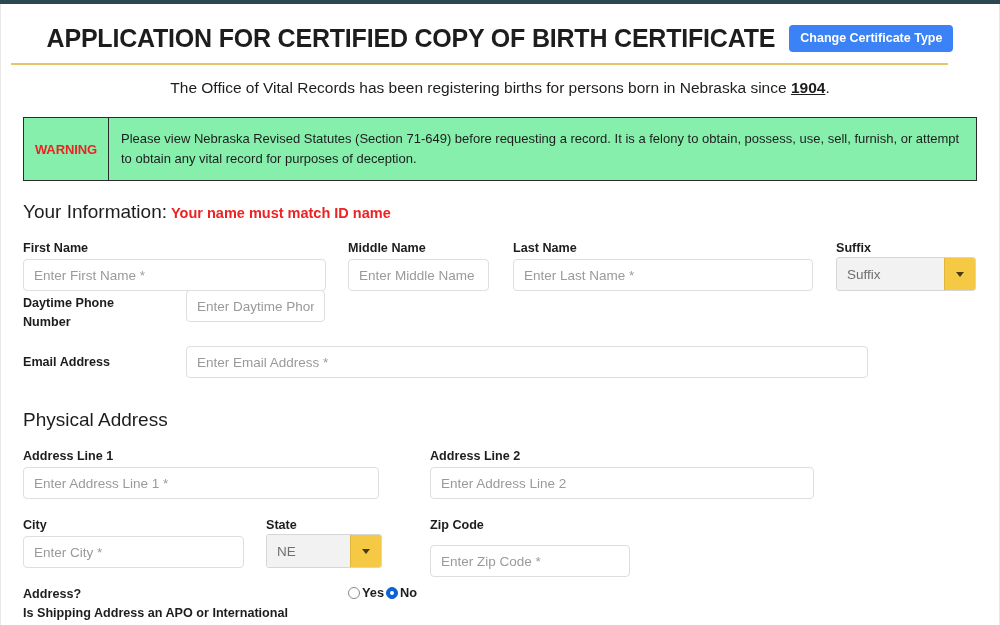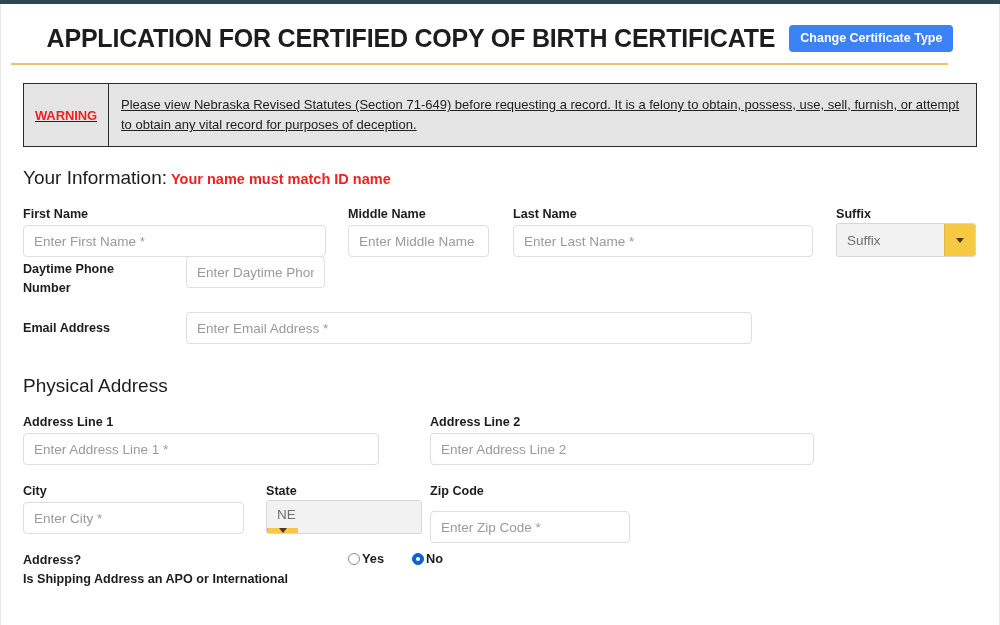--- a/index.html
+++ b/index.html
@@ -89,22 +89,21 @@
     text-decoration: underline;
     font-weight: bold;
   }
 
   
   .warning-box {
     margin: 18px 23px 0 23px;
     border: 1px solid #2b2b2b;
     display: flex;
     align-items: stretch;
-    background: #e5e5e5;
-    text-decoration: underline;
+    background: #86efac;
   }
   .warning-label-cell {
     width: 80px;
     min-width: 80px;
     border-right: 1px solid #2b2b2b;
     display: flex;
     align-items: center;
     justify-content: center;
     padding: 4px 2px;
   }
@@ -206,21 +205,21 @@
   .arrow-caret {
     width: 0; height: 0;
     border-left: 4px solid transparent;
     border-right: 4px solid transparent;
     border-top: 5px solid #4a3a10;
   }
   .abs { position: absolute; }
   .radio-group {
     display: flex;
     align-items: center;
-    gap: 28px;
+    gap: 2px;
   }
   .radio-item {
     display: inline-flex;
     align-items: center;
     gap: 2px;
     font-size: 12.8px;
     font-weight: bold;
     color: #1d1d1d;
     cursor: pointer;
   }
@@ -254,20 +253,21 @@
 <div class="edge-right"></div>
 
 <div class="page">
 
   <div class="header-row">
     <div class="page-title">APPLICATION FOR CERTIFIED COPY OF BIRTH CERTIFICATE</div>
     <button class="change-type-btn">Change Certificate Type</button>
   </div>
   <div class="gold-rule"></div>
 
+  <div class="subtitle"><span>The Office of Vital Records has been registering births for persons born in Nebraska since </span><u>1904</u><span>.</span></div>
 
   <div class="warning-box">
     <div class="warning-label-cell">
       <span class="warning-label">WARNING</span>
     </div>
     <div class="warning-text">Please view Nebraska Revised Statutes (Section 71-649) before requesting a record. It is a felony to obtain, possess, use, sell, furnish, or attempt to obtain any vital record for purposes of deception.</div>
   </div>
 
   <div class="your-info-row">
     <span class="section-heading">Your Information:</span>
@@ -292,40 +292,40 @@
       </div>
     </div>
 
     <div class="abs field-label" style="left:23px; top:65px; width:150px;">
       <div>Daytime Phone</div>
       <div>Number</div>
     </div>
     <input class="abs txt-input" style="left: 186px; top: 61px; width: 139px;" placeholder="Enter Daytime Phone">
 
     <div class="abs field-label" style="left:23px; top:124px;">Email Address</div>
-    <input class="abs txt-input" style="left: 186px; top: 117px; width: 566px;" placeholder="Enter Email Address *">
+    <input class="abs txt-input" style="left: 186px; top: 117px; width: 682px;" placeholder="Enter Email Address *">
   </div>
 
   <div class="phys-addr-heading">Physical Address</div>
 
   <div class="form-area" style="height:165px;">
 
     <div class="abs field-label" style="left:23px; top:10px;">Address Line 1</div>
     <div class="abs field-label" style="left:430px; top:10px;">Address Line 2</div>
 
     <input class="abs txt-input" style="left: 23px; top: 30px; width: 356px;" placeholder="Enter Address Line 1 *">
     <input class="abs txt-input" style="left: 430px; top: 30px; width: 384px;" placeholder="Enter Address Line 2">
 
     <div class="abs field-label" style="left:23px; top:79px;">City</div>
     <div class="abs field-label" style="left:266px; top:79px;">State</div>
     <div class="abs field-label" style="left:430px; top:79px;">Zip Code</div>
 
     <input class="abs txt-input" style="left: 23px; top: 99px; width: 221px;" placeholder="Enter City *">
 
-    <div class="abs select-wrap" style="left:266px; top:97px; width:156px;flex-direction:column;">
+    <div class="abs select-wrap" style="left:266px; top:97px; width:116px;">
       <div class="select-value">NE</div>
       <div class="select-arrow-btn">
         <span class="arrow-caret"></span>
       </div>
     </div>
 
     <input class="abs txt-input" style="left: 430px; top: 108px; width: 200px;" placeholder="Enter Zip Code *">
 
     <div class="abs field-label" style="left:23px; top:148px; width:300px;">
       <div>Address?</div>

